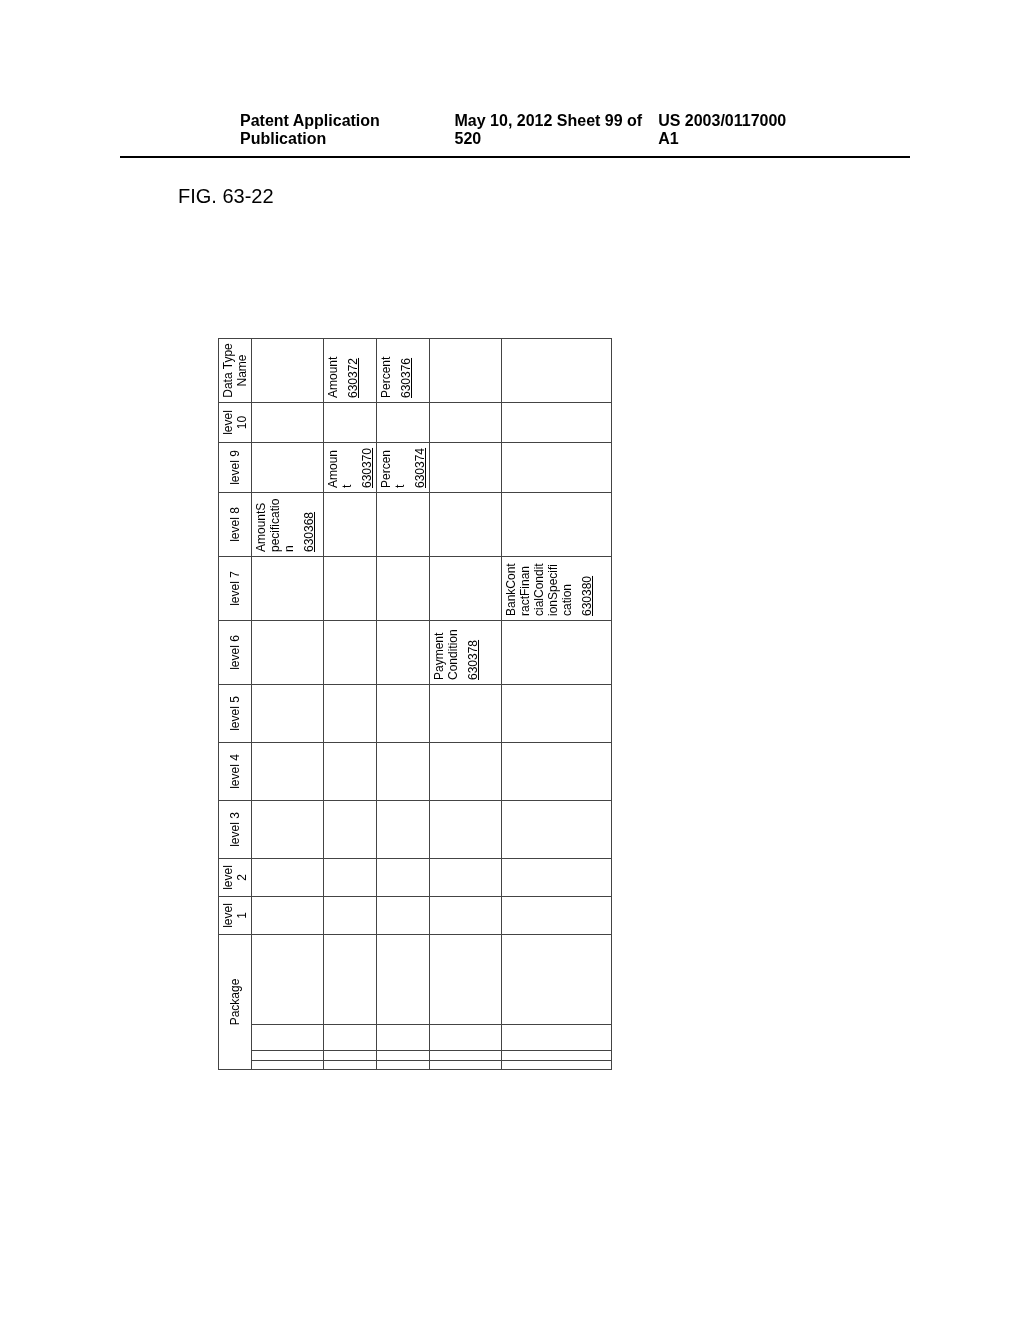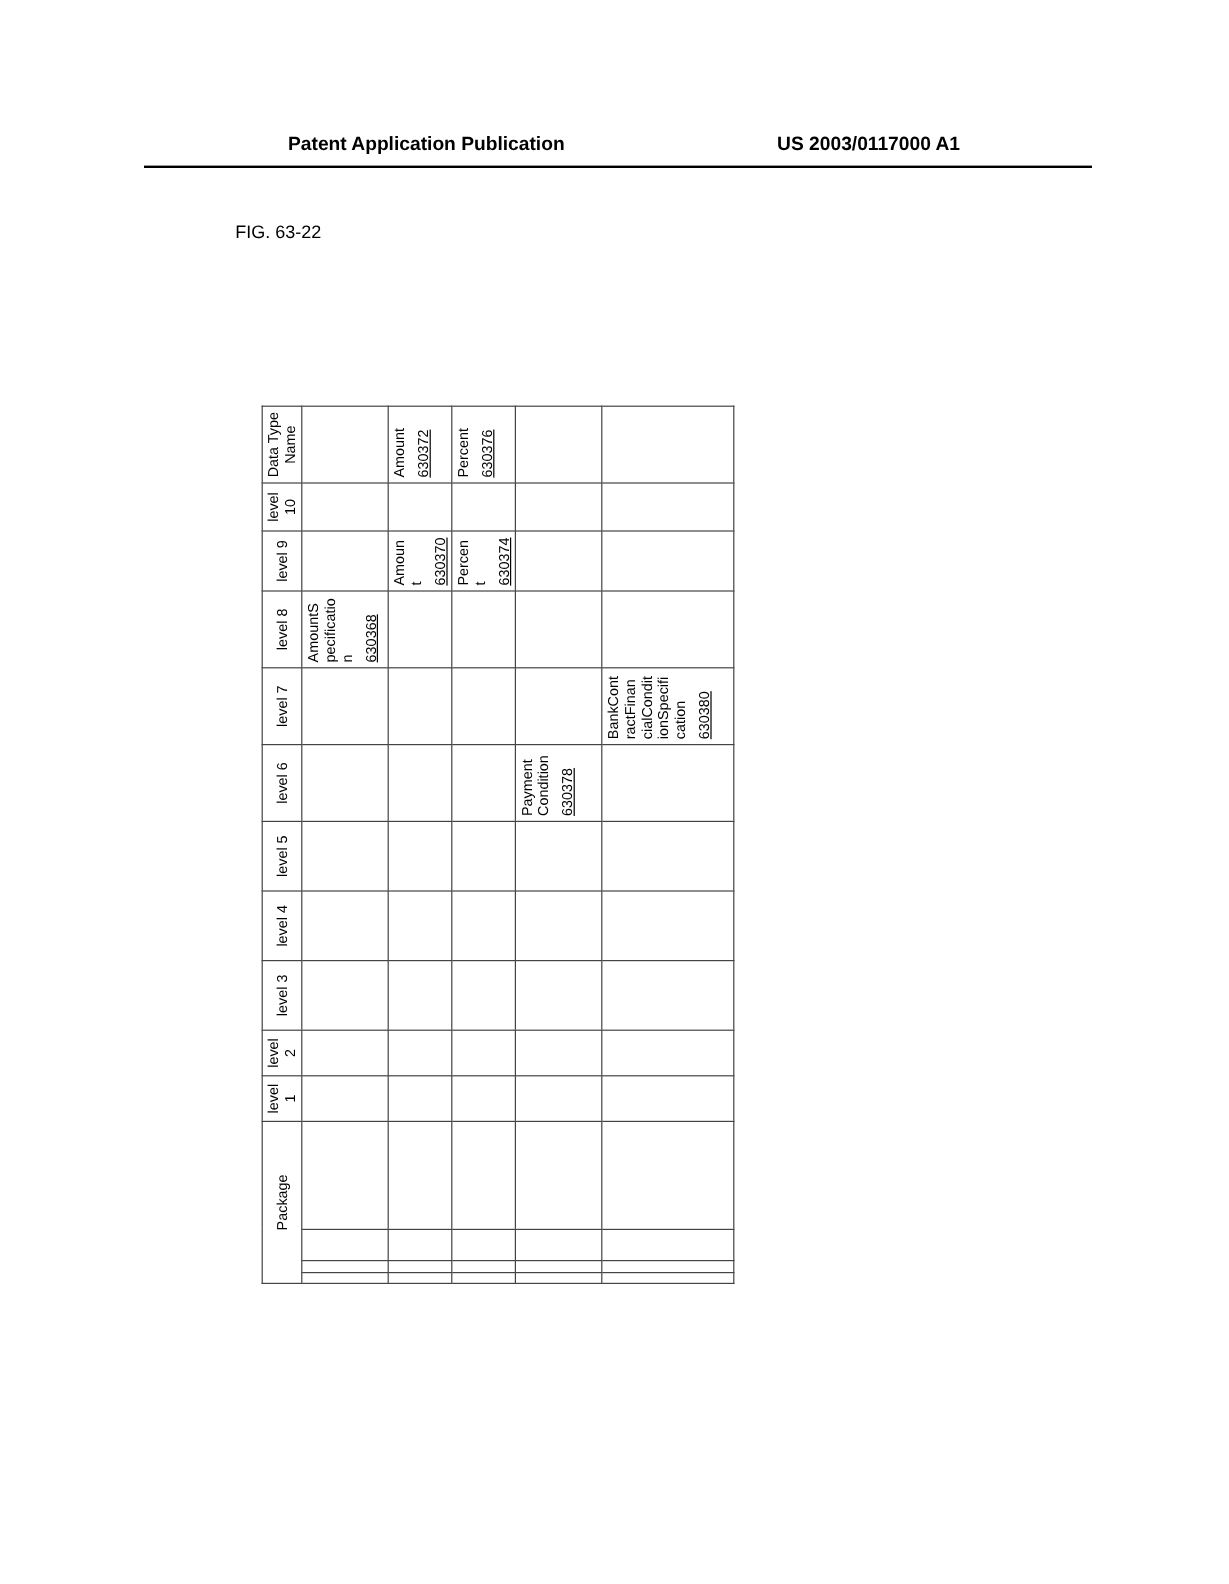--- a/index.html
+++ b/index.html
@@ -26,22 +26,22 @@
     font-weight: bold;
     border-bottom: 2px solid #000;
     width: 790px;
     margin-left: 120px;
     margin-top: 32px;
   }
 
   .fig-label {
     position: absolute;
     top: 185px;
-    left: 196px;
-    font-size: 15px;
+    left: 178px;
+    font-size: 20px;
   }
 
   
   .table-wrap {
     position: absolute;
     
     top: 200px;
     left: 218px;
     transform: rotate(-90deg);
     transform-origin: top left;
@@ -94,20 +94,21 @@
     display: block;
     margin-top: 6px;
   }
   .cell-text { display: block; word-break: break-all; }
 </style>
 </head>
 <body>
 
 <div class="header">
   <span>Patent Application Publication</span>
+  <span>May 10, 2012  Sheet 99 of 520</span>
   <span>US 2003/0117000 A1</span>
 </div>
 
 <div class="fig-label">FIG. 63-22</div>
 
 <div class="table-wrap" style="top: 1070px;">
   <table>
     <colgroup>
       <col class="pk-a">
         <col class="pk-b">

